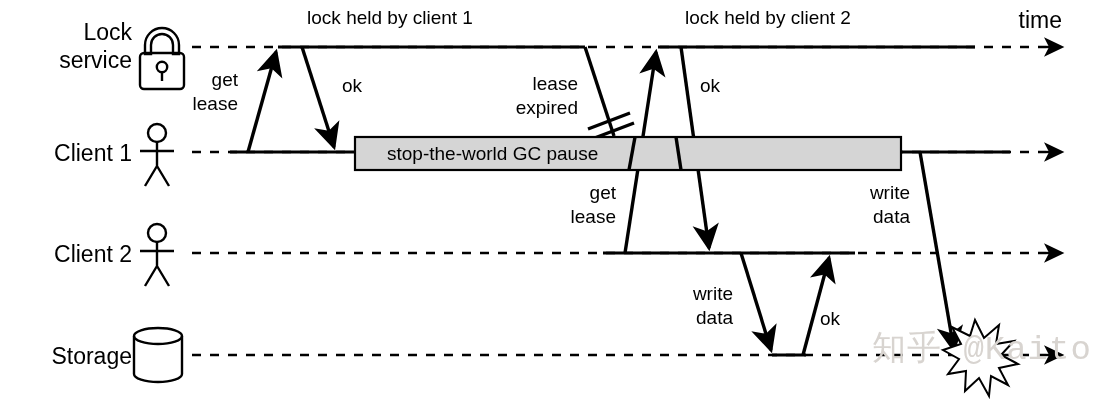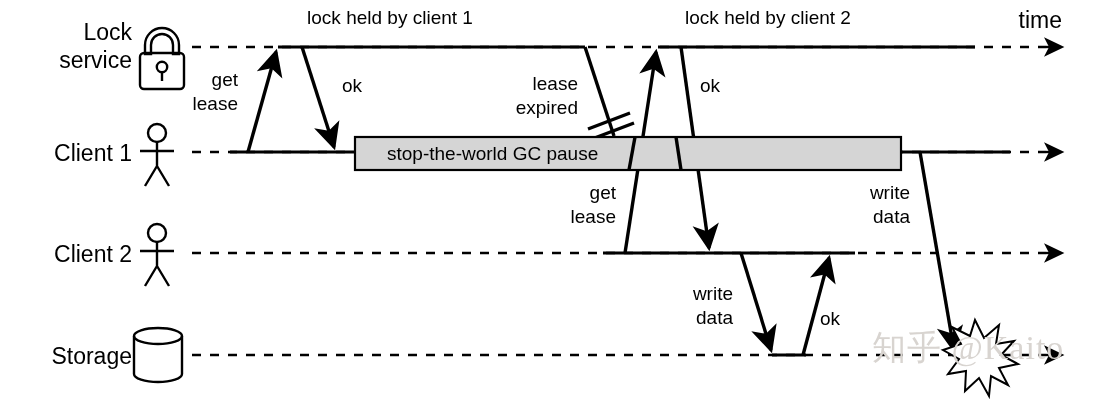--- a/index.html
+++ b/index.html
@@ -70,21 +70,21 @@
     stroke: #000000;
     stroke-width: 2;
     fill: #ffffff;
   }
   .watermark {
     position: absolute;
     left: 872px;
     top: 325px;
     font-size: 34px;
     color: #d8d4d0;
-    font-family: Liberation Serif, serif;
+    font-family: Liberation Mono, monospace;
     letter-spacing: 1px;
     user-select: none;
   }
 </style>
 </head>
 <body>
 
 <div id="page">
 
   <svg class="diagram" viewBox="0 0 1100 400">

